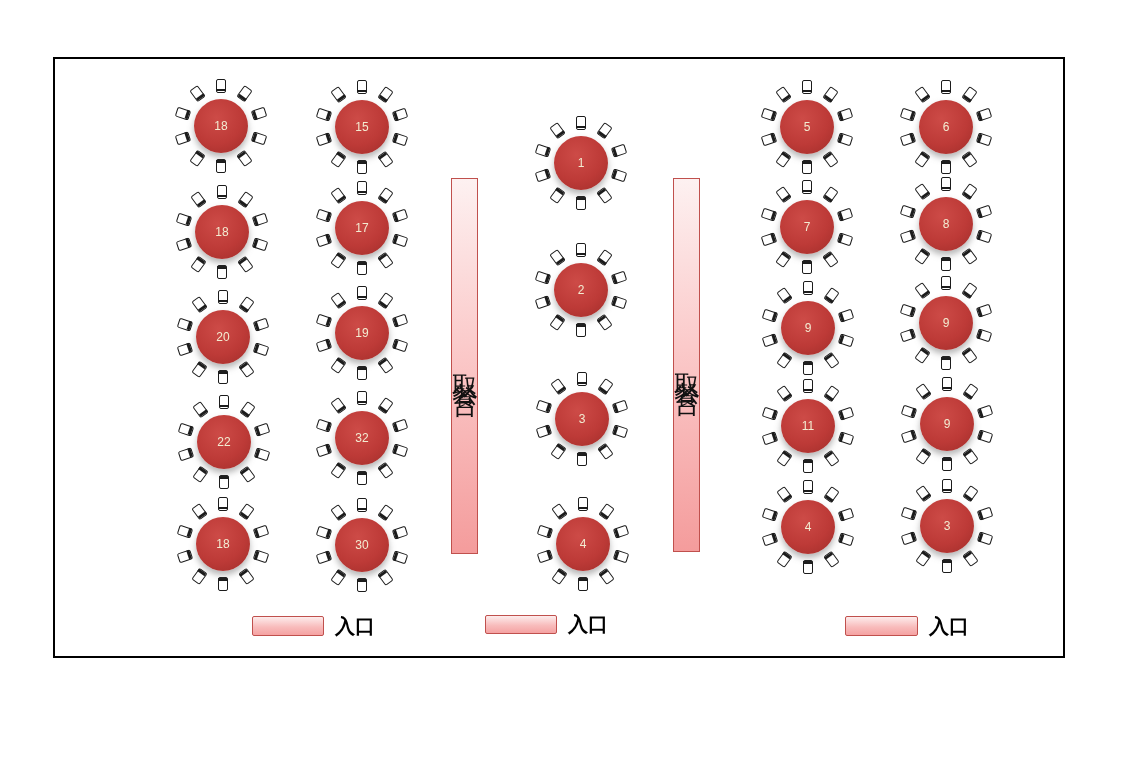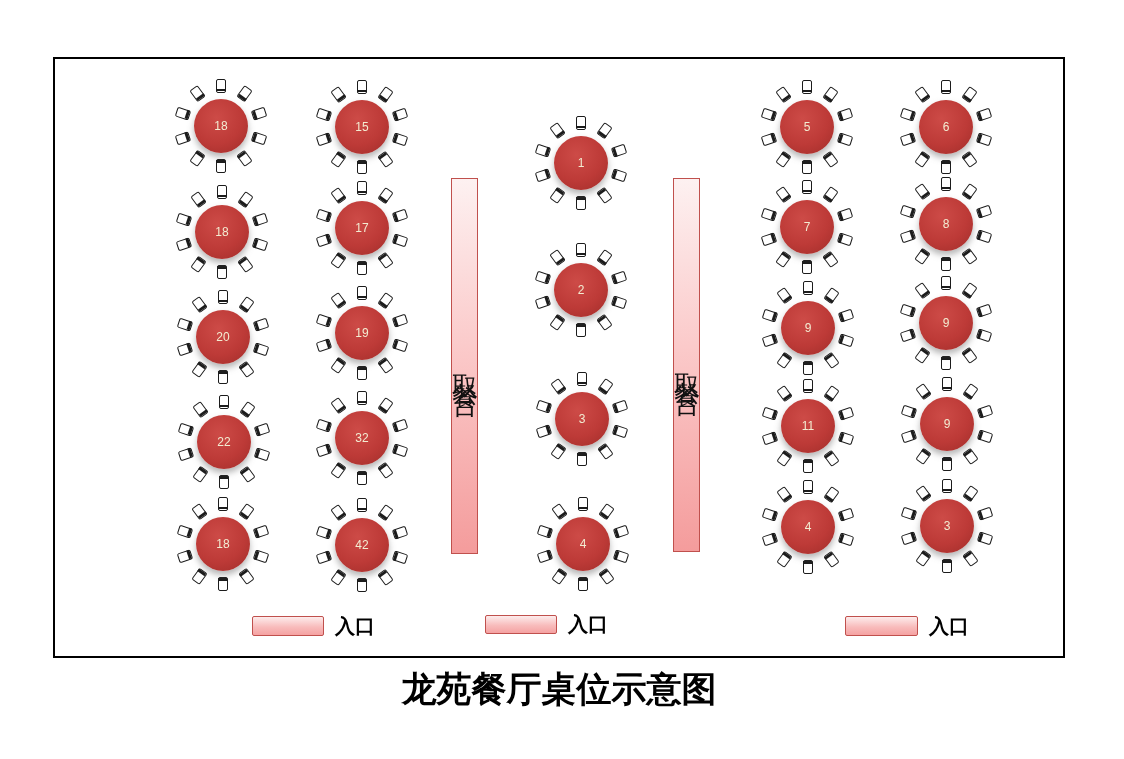--- a/index.html
+++ b/index.html
@@ -33,21 +33,20 @@
   .entrance-label{font-weight:bold;font-size:20px;color:#000;}
 
   .diagram-title{position:absolute;text-align:center;
       font-family:"Liberation Serif",serif;font-weight:bold;font-size:35px;color:#000;}
 </style>
 </head>
 <body>
 
 <div id="stage">
   <div class="room-frame" style="left: 53px; top: 57px; width: 1012px; height: 601px;"></div>
-  <div class="diagram-title" style="left: 53px; width: 1012px; top: 666px;">龙苑餐厅桌位示意图</div>
 <div class="table-group" style="left: 581px; top: 163px;">
       <div class="chair" style="transform: rotate(0deg) translateY(-40px);"></div>
       <div class="chair" style="transform: rotate(36deg) translateY(-40px);"></div>
       <div class="chair" style="transform: rotate(72deg) translateY(-40px);"></div>
       <div class="chair" style="transform: rotate(108deg) translateY(-40px);"></div>
       <div class="chair" style="transform: rotate(144deg) translateY(-40px);"></div>
       <div class="chair" style="transform: rotate(180deg) translateY(-40px);"></div>
       <div class="chair" style="transform: rotate(216deg) translateY(-40px);"></div>
       <div class="chair" style="transform: rotate(252deg) translateY(-40px);"></div>
       <div class="chair" style="transform: rotate(288deg) translateY(-40px);"></div>
@@ -376,21 +375,21 @@
       <div class="chair" style="transform: rotate(36deg) translateY(-40px);"></div>
       <div class="chair" style="transform: rotate(72deg) translateY(-40px);"></div>
       <div class="chair" style="transform: rotate(108deg) translateY(-40px);"></div>
       <div class="chair" style="transform: rotate(144deg) translateY(-40px);"></div>
       <div class="chair" style="transform: rotate(180deg) translateY(-40px);"></div>
       <div class="chair" style="transform: rotate(216deg) translateY(-40px);"></div>
       <div class="chair" style="transform: rotate(252deg) translateY(-40px);"></div>
       <div class="chair" style="transform: rotate(288deg) translateY(-40px);"></div>
       <div class="chair" style="transform: rotate(324deg) translateY(-40px);"></div>
       <div class="table-circle">
-        <span class="table-number">42</span>
+        <span class="table-number">30</span>
       </div>
     </div>
     <div class="table-group" style="left: 223px; top: 544px;">
       <div class="chair" style="transform: rotate(0deg) translateY(-40px);"></div>
       <div class="chair" style="transform: rotate(36deg) translateY(-40px);"></div>
       <div class="chair" style="transform: rotate(72deg) translateY(-40px);"></div>
       <div class="chair" style="transform: rotate(108deg) translateY(-40px);"></div>
       <div class="chair" style="transform: rotate(144deg) translateY(-40px);"></div>
       <div class="chair" style="transform: rotate(180deg) translateY(-40px);"></div>
       <div class="chair" style="transform: rotate(216deg) translateY(-40px);"></div>

